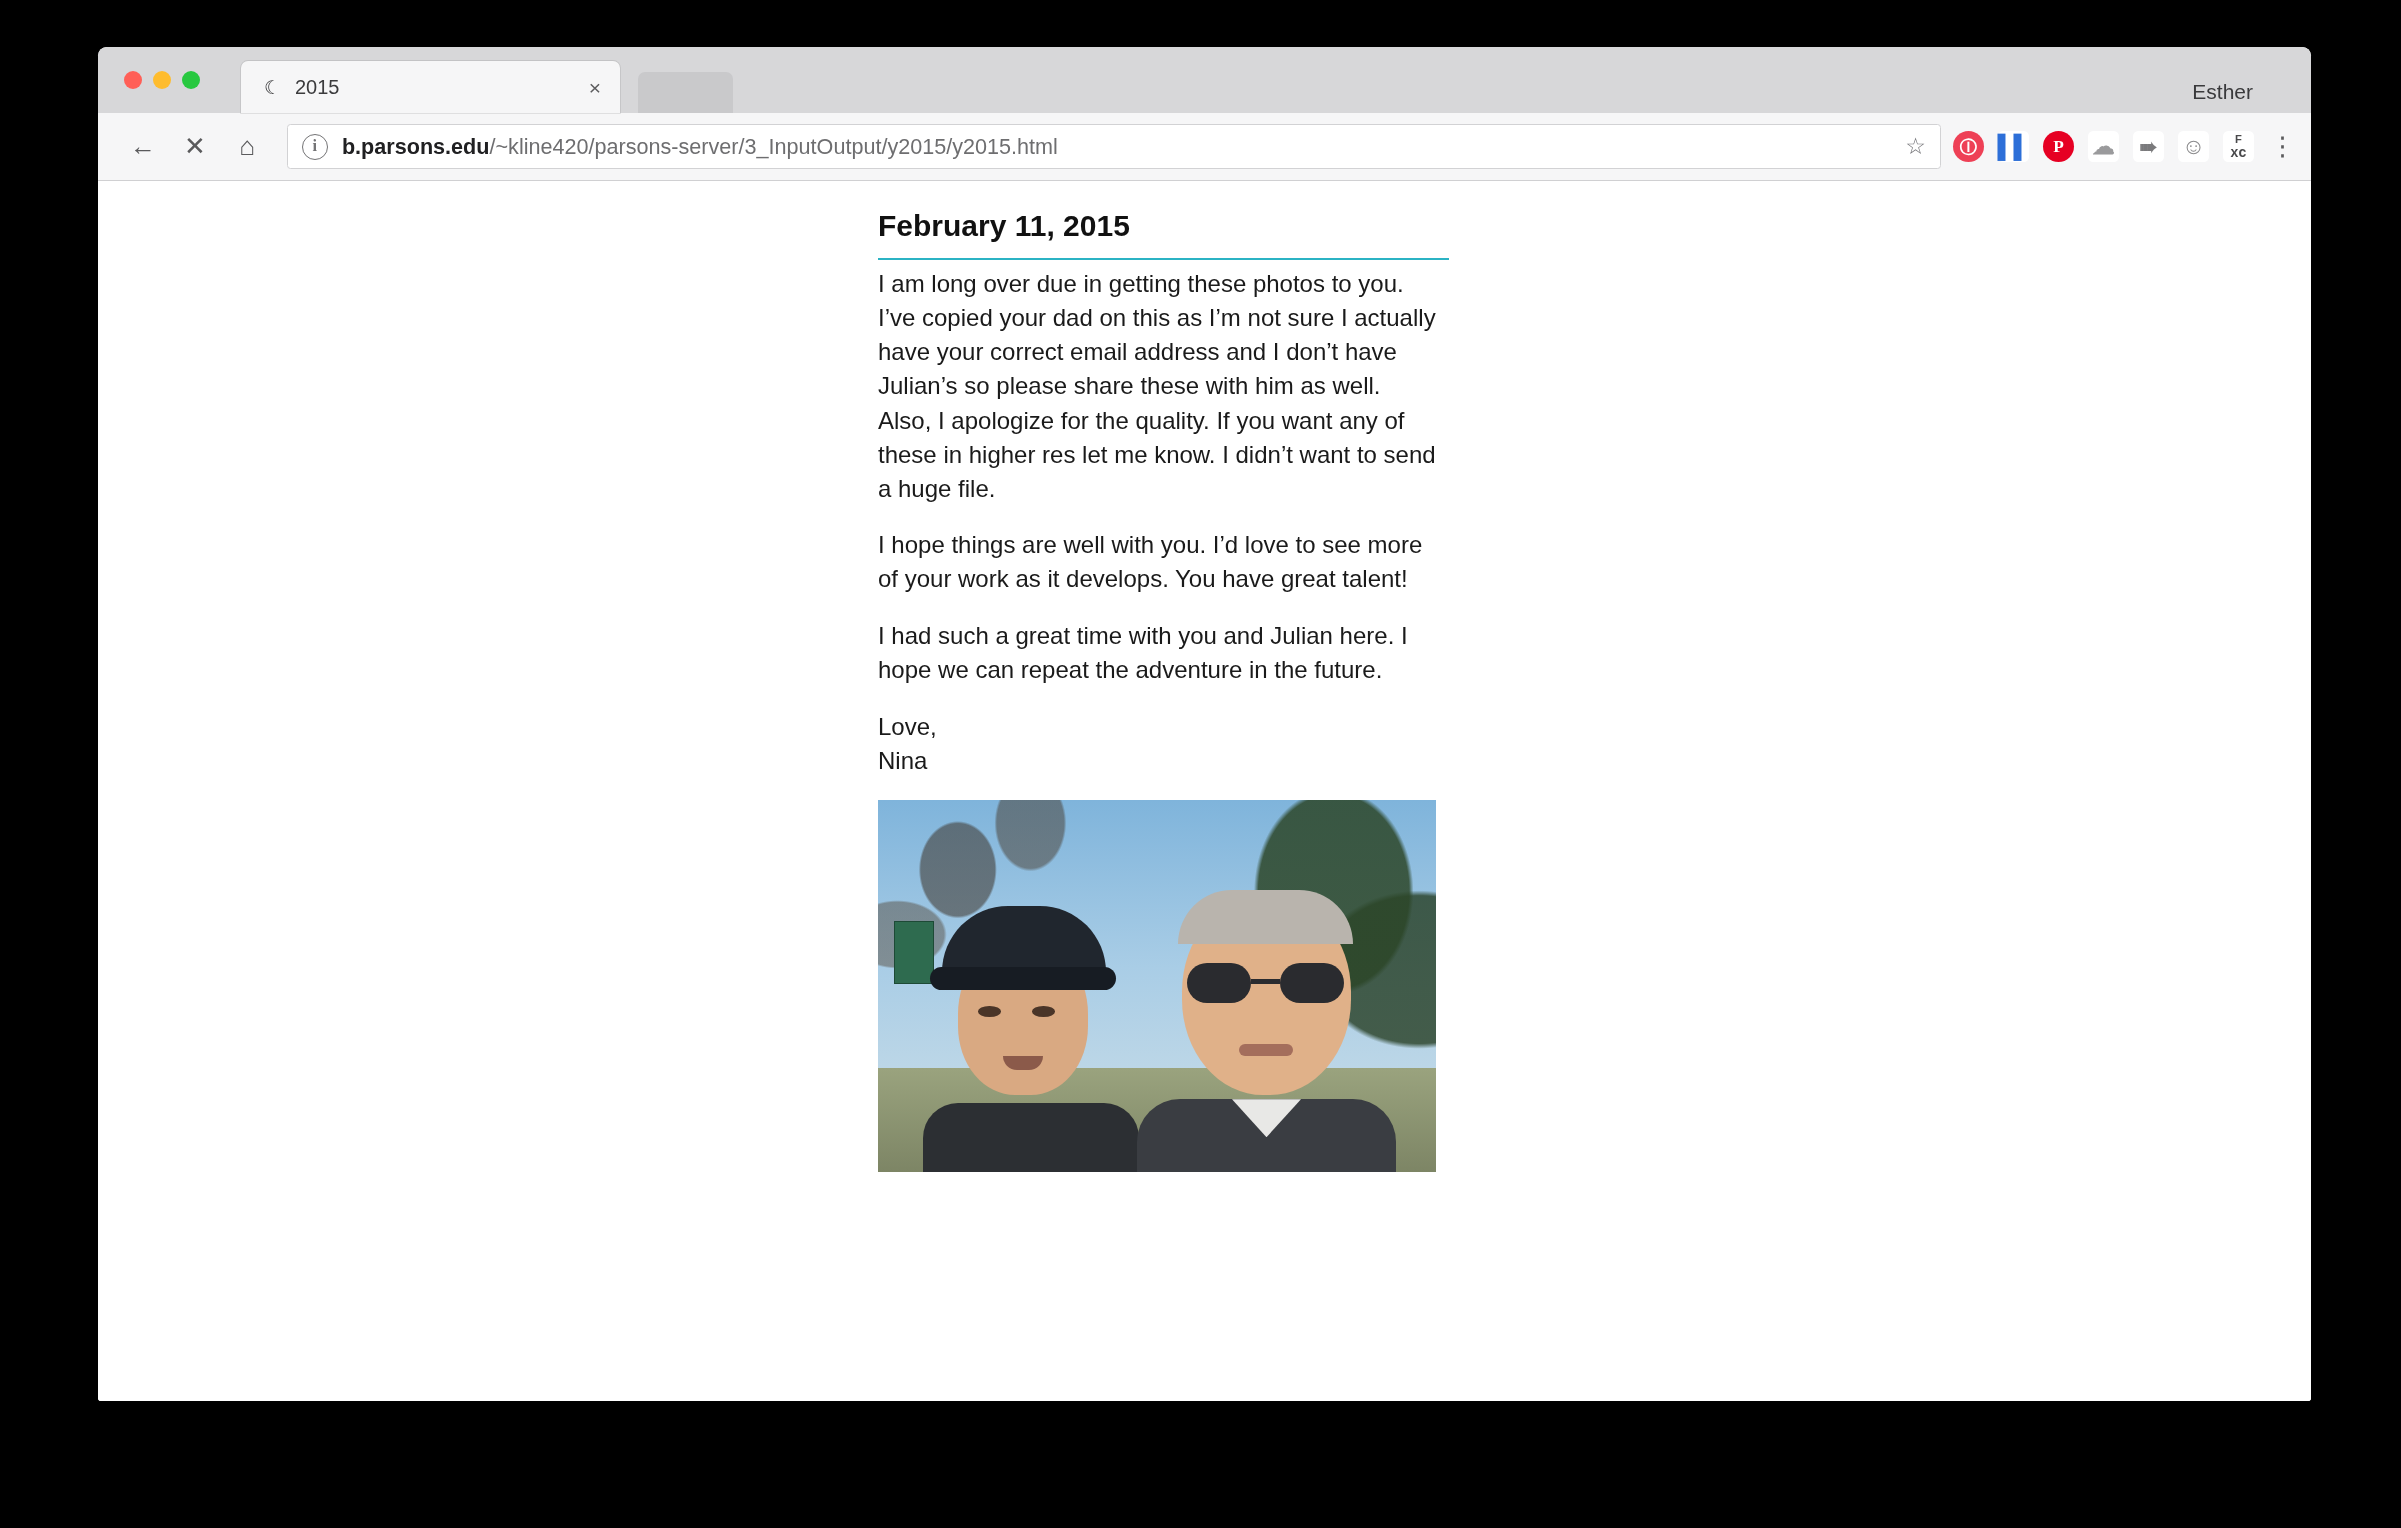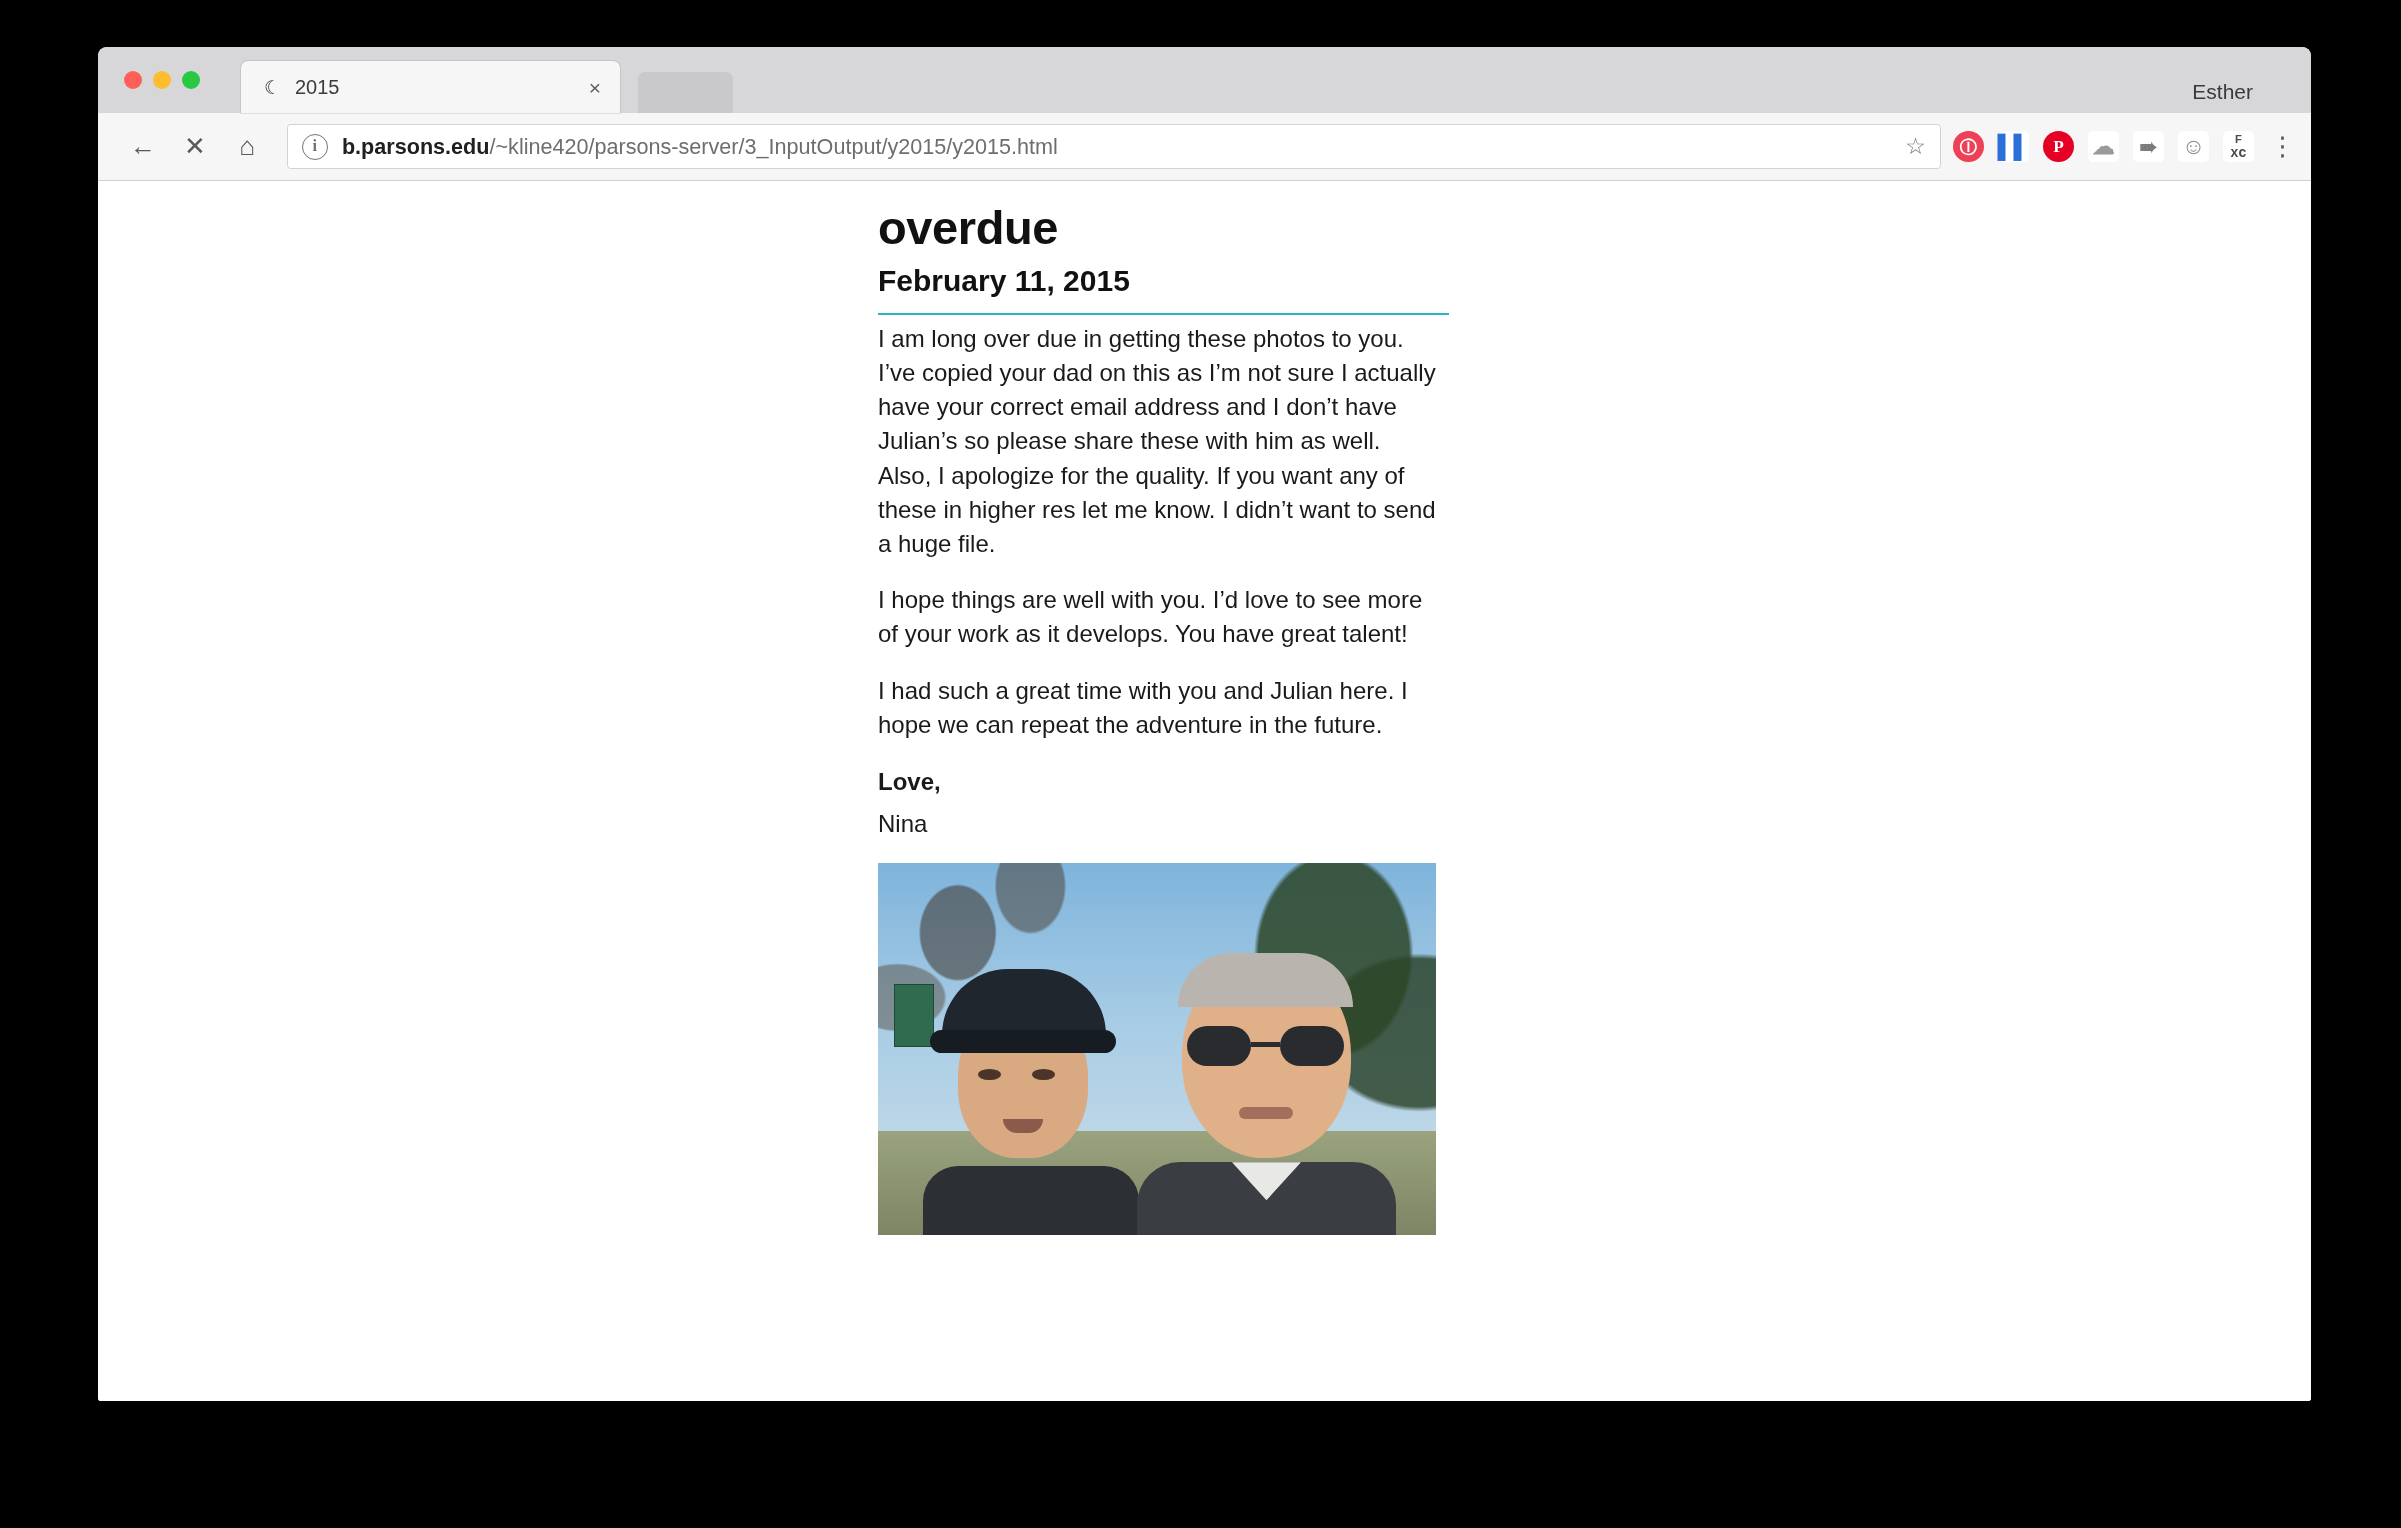--- a/index.html
+++ b/index.html
@@ -237,21 +237,21 @@
     border-top: 2.6px solid #2bb3c4;
     width: 571px;
   }
   .body-text p {
     font-size: 24px;
     line-height: 1.42;
     color: #1a1a1a;
     margin: 0 0 22.5px 0;
     width: 558px;
   }
-  .body-text p.tight { margin-bottom: 8px; font-weight: bold; }
+  .body-text p.tight { margin-bottom: 0; }
 
   
   .photo {
     margin-top: 21px;
     width: 558px;
     height: 372px;
     position: relative;
     overflow: hidden;
     background: #6ea7cf;
   }
@@ -391,21 +391,20 @@
           <span style="font-size:11.2px">F</span>
           <span style="font-size:14px">xc</span>
         </div>
     </div>
     <div class="kebab">⋮</div>
   </div>
 
   <div class="viewport">
     <div class="page">
       <div class="article">
-        <h1 class="post-title">overdue</h1>
         <div class="post-date">February 11, 2015</div>
         <hr class="rule">
 
         <div class="body-text">
           <p>I am long over due in getting these photos to you. I’ve copied your dad on this as I’m not sure I actually have your correct email address and I don’t have Julian’s so please share these with him as well. Also, I apologize for the quality. If you want any of these in higher res let me know. I didn’t want to send a huge file.</p>
           <p>I hope things are well with you. I’d love to see more of your work as it develops. You have great talent!</p>
           <p>I had such a great time with you and Julian here. I hope we can repeat the adventure in the future.</p>
           <p class="tight">Love,</p>
           <p>Nina</p>
         </div>

